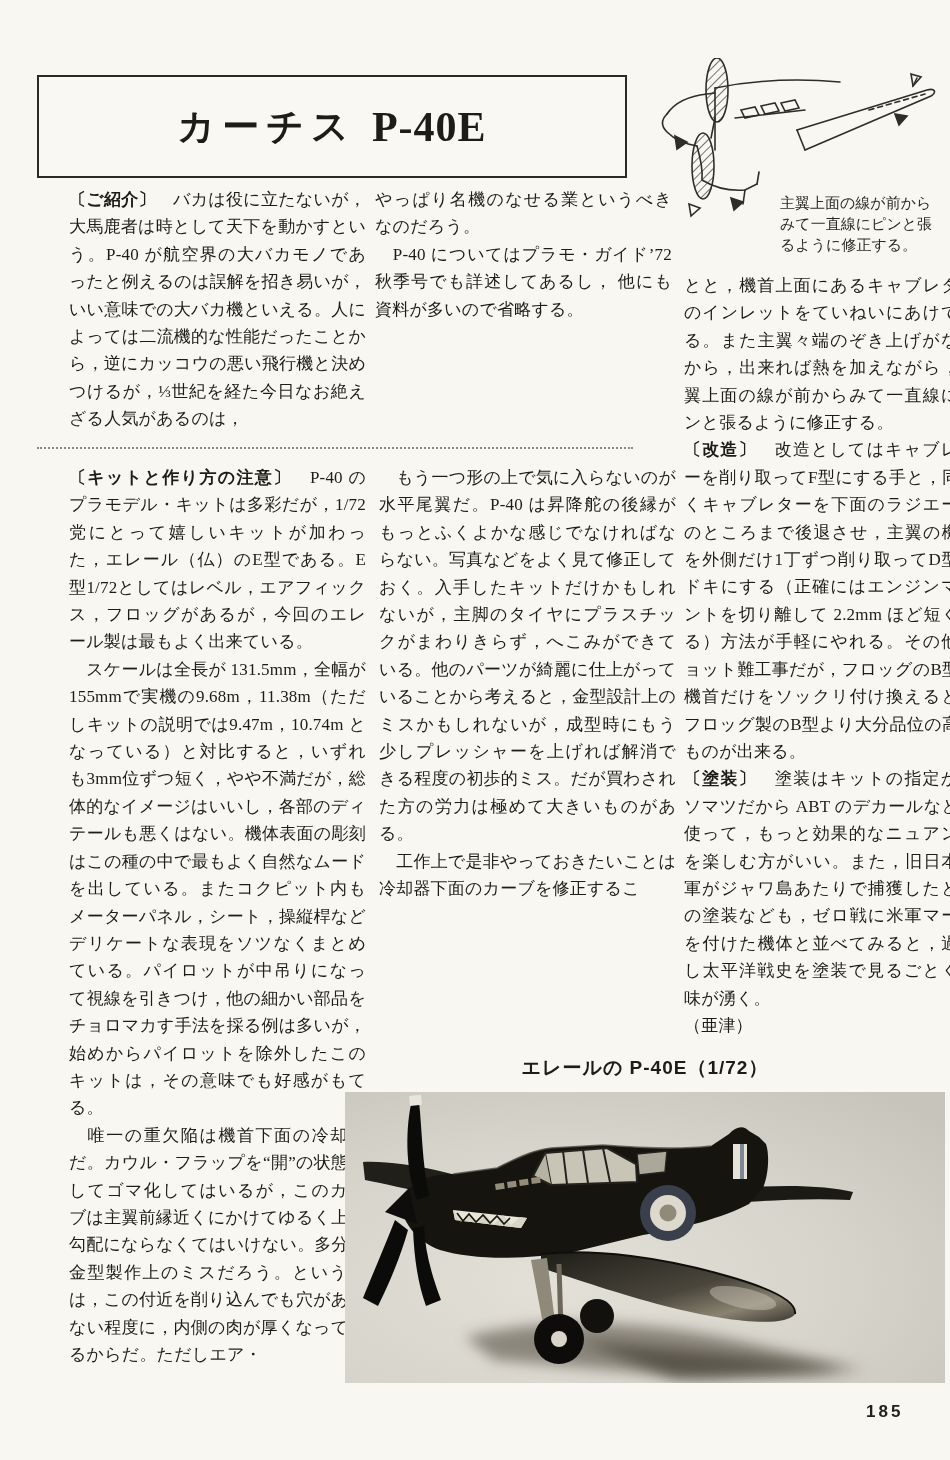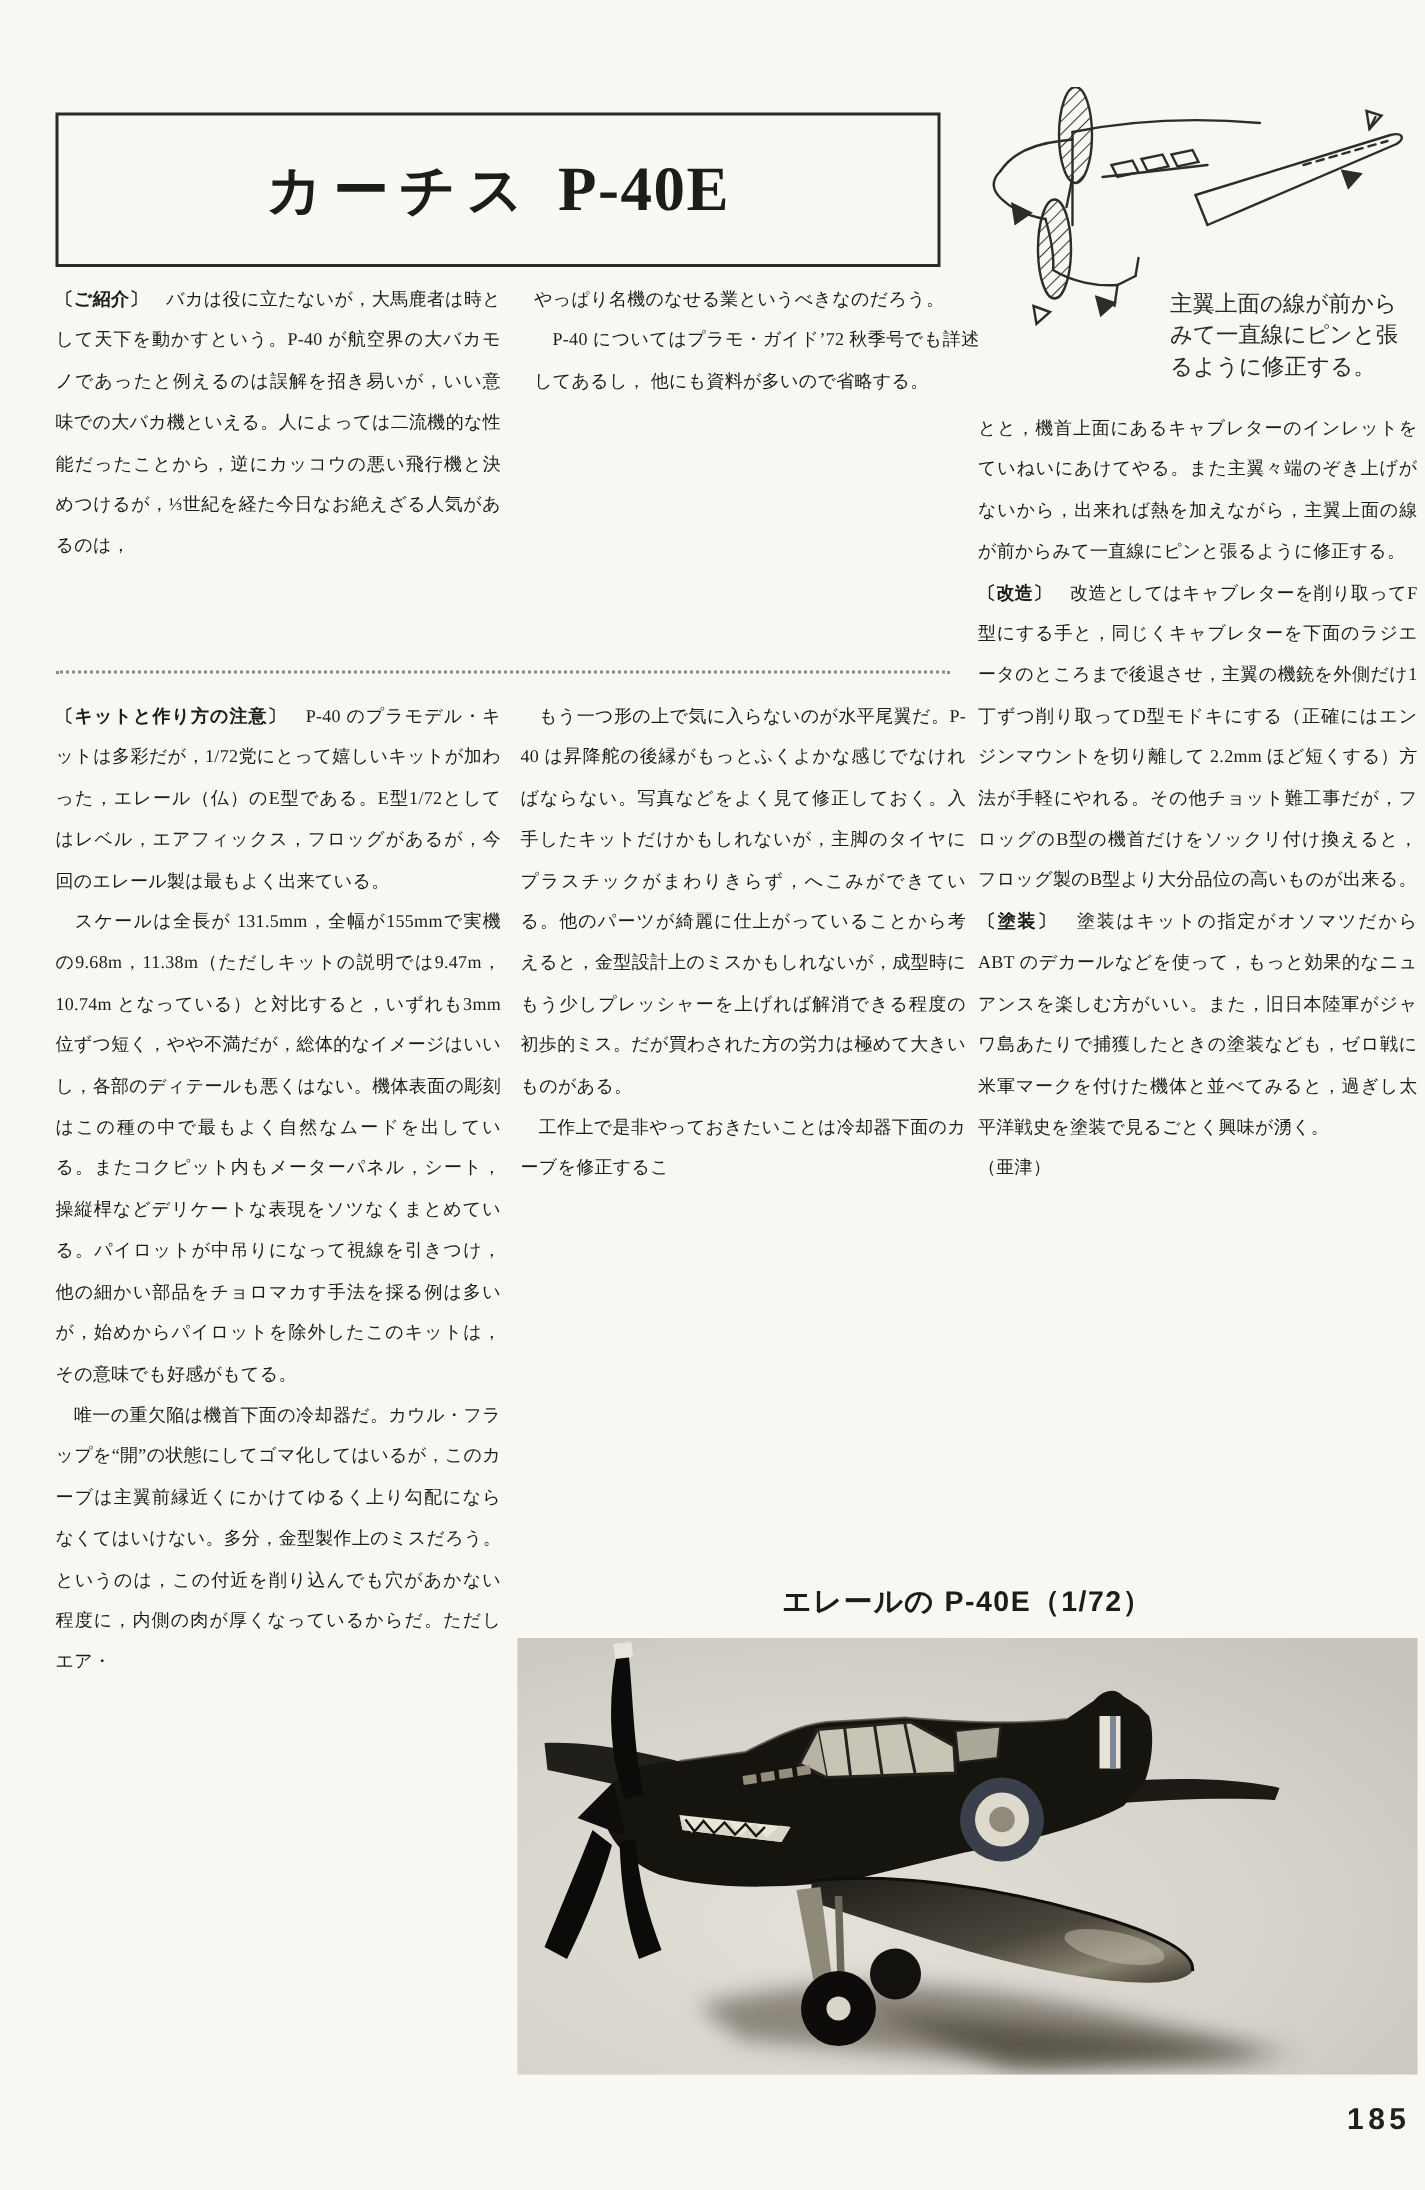--- a/index.html
+++ b/index.html
@@ -18,31 +18,31 @@
   .title-jp{
     font-family:"Liberation Sans","DejaVu Sans",sans-serif;
     font-weight:bold;font-size:37px;letter-spacing:7px;
   }
   .title-latin{
     font-family:"Liberation Serif","DejaVu Serif",serif;
     font-weight:bold;font-size:42px;letter-spacing:1px;
   }
   
   .col{
-    position:absolute;font-size:12px;line-height:27.4px;
-    text-align:justify;letter-spacing:0.2px;
+    position:absolute;font-size:17px;line-height:27.4px;
+    text-align:justify;letter-spacing:0.2px;margin-left:32px;
   }
   .col p{margin:0;}
   .head{
     font-family:"Liberation Sans","DejaVu Sans",sans-serif;
     font-weight:bold;
   }
   #col1a{left:37px;top:186px;width:297px;}
   #col1b{left:37px;top:464px;width:297px;}
-  #col2a{left:356px;top:186px;width:297px;}
+  #col2a{left:343px;top:186px;width:297px;}
   #col2b{left:347px;top:464px;width:297px;}
   #col3 {left:652px;top:272px;width:293px;}
   .byline{text-align:left;padding-right:6px;}
   
   .divider{
     position:absolute;left:37px;top:447px;width:596px;height:0;
     border-top:2px dotted #8b897f;
   }
   
   .diagram{position:absolute;left:645px;top:58px;width:300px;height:165px;}
@@ -58,21 +58,21 @@
     font-family:"Liberation Sans","DejaVu Sans",sans-serif;
     font-weight:bold;font-size:19px;letter-spacing:1px;
   }
   .photo{
     position:absolute;left:345px;top:1092px;width:600px;height:291px;
     background:#d7d4cd;
   }
   .pagenum{
     position:absolute;left:866px;top:1402px;
     font-family:"Liberation Sans","DejaVu Sans",sans-serif;
-    font-weight:bold;font-size:20px;letter-spacing:3px;color:#22211d;margin-left:32px;
+    font-weight:bold;font-size:17px;letter-spacing:3px;color:#22211d;
   }
 </style>
 </head>
 <body>
 
 <div class="page">
 
   <div class="titlebox">
     <span class="title-jp">カーチス</span>
     <span class="title-latin">P-40E</span>

